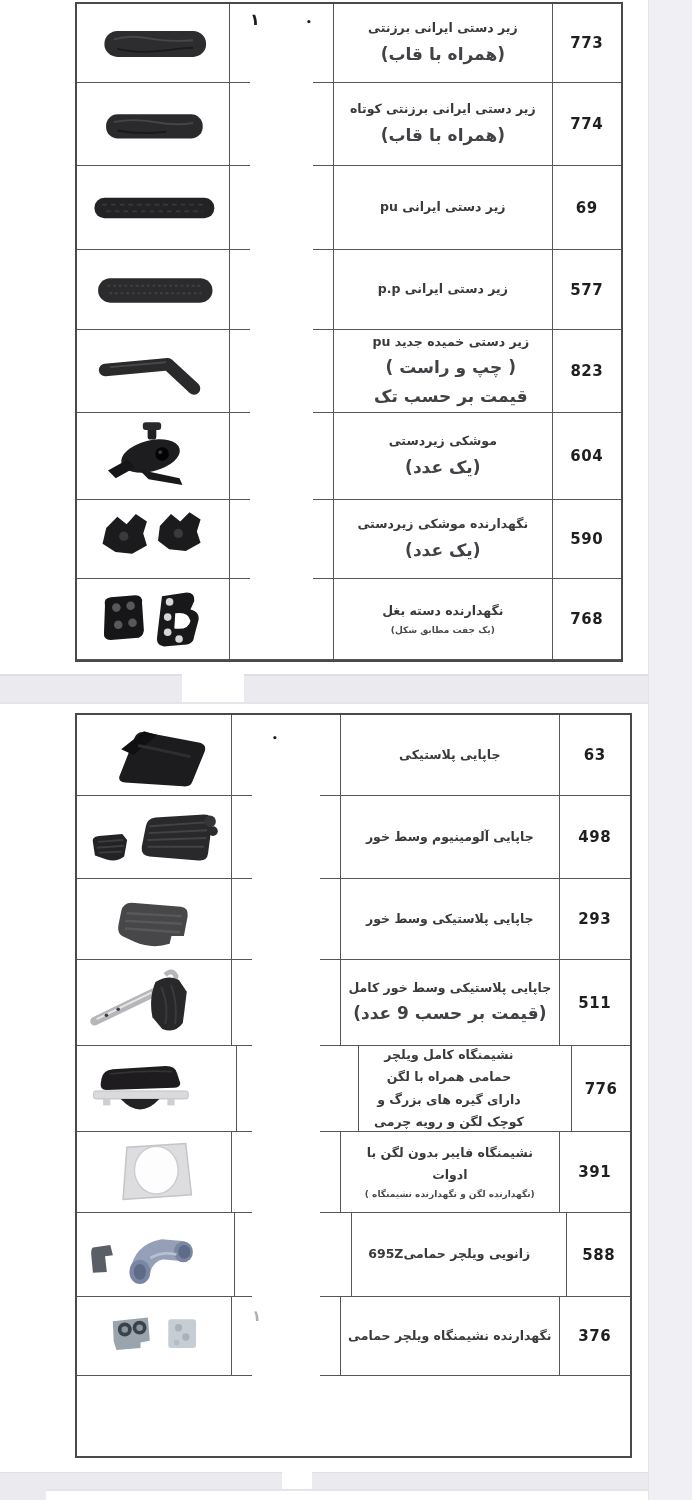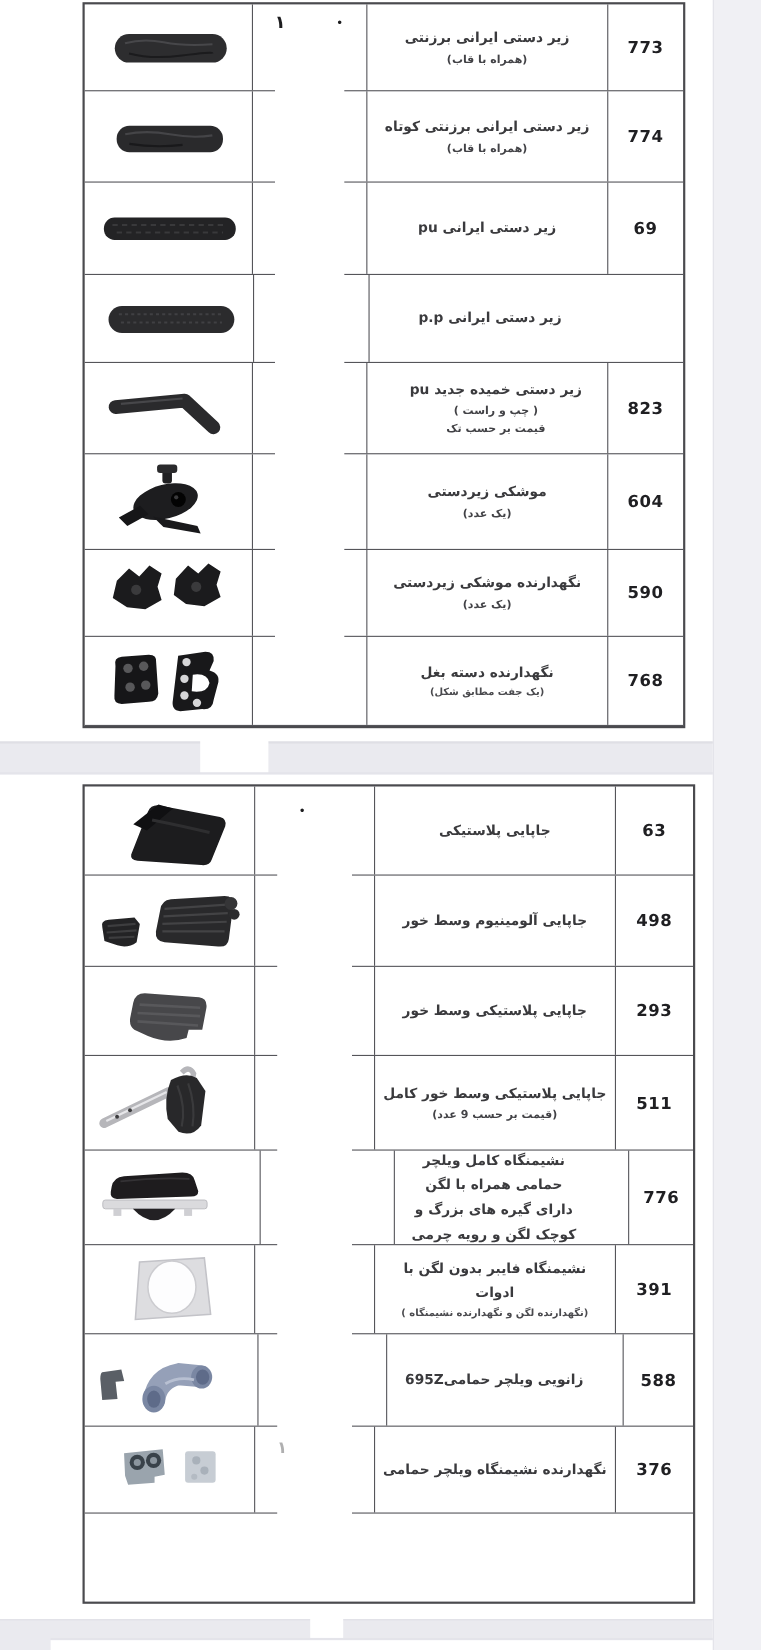--- a/index.html
+++ b/index.html
@@ -13,21 +13,21 @@
   
   .price-table{position:absolute;border:2px solid #4a4a4e;box-sizing:border-box;background:#fff;}
   .t-row{display:flex;box-sizing:border-box;border-bottom:1px solid #55555a;}
   .t-row:last-child{border-bottom:none;}
   .cell{box-sizing:border-box;position:relative;display:flex;align-items:center;justify-content:center;}
   .cell + .cell{border-left:1px solid #55555a;}
   .cell.img{padding:2px;}
   .cell.img svg{width:100%;height:100%;}
   .cell.desc{flex-direction:column;direction:rtl;text-align:center;padding:4px 6px;}
   .line-main{font-size:12.5px;font-weight:bold;color:#3a3a3d;line-height:1.8;}
-  .line-sub{font-size:10px;font-weight:bold;color:#424246;line-height:1.7;}
+  .line-sub{font-size:17px;font-weight:bold;color:#424246;line-height:1.7;}
   .line-tiny{font-size:9px;font-weight:bold;color:#4a4a4e;line-height:1.7;}
   .cell.code{font-size:15px;font-weight:bold;color:#1f1f22;letter-spacing:.5px;}
   
   .whiteout{position:absolute;top:2px;bottom:2px;background:#ffffff;z-index:2;}
   .price-mark{position:absolute;z-index:3;font-weight:bold;color:#1d1d1f;direction:rtl;}
 </style>
 </head>
 <body>
 
 <div class="stage">
@@ -91,20 +91,21 @@
         <div class="cell img" style="width: 153px;">
           <svg viewBox="0 0 153 80" preserveAspectRatio="xMidYMid meet">
             <rect x="18" y="28" width="122" height="26" rx="13" fill="#2b2b2d"></rect>
             <path d="M28 36 h102 M30 44 h98" stroke="#404043" stroke-width="2" stroke-dasharray="3 3" fill="none"></path>
           </svg>
         </div>
         <div class="cell price" style="width: 105px;"></div>
         <div class="cell desc" style="width: 220px;">
           <div class="line-main">زیر دستی ایرانی p.p</div>
         </div>
+        <div class="cell code" style="width: 70px;">577</div>
       </div>
       <div class="t-row" style="height: 83px;">
         <div class="cell img" style="width: 153px;">
           <svg viewBox="0 0 153 80" preserveAspectRatio="xMidYMid meet">
             <path d="M27 39 L92 33 L119 58" fill="none" stroke="#2a2a2c" stroke-width="13" stroke-linecap="round" stroke-linejoin="round"></path>
             <path d="M32 36 L90 31" stroke="#47474a" stroke-width="2" fill="none"></path>
           </svg>
         </div>
         <div class="cell price" style="width: 105px;"></div>
         <div class="cell desc" style="width: 220px; padding-left: 22px;">

